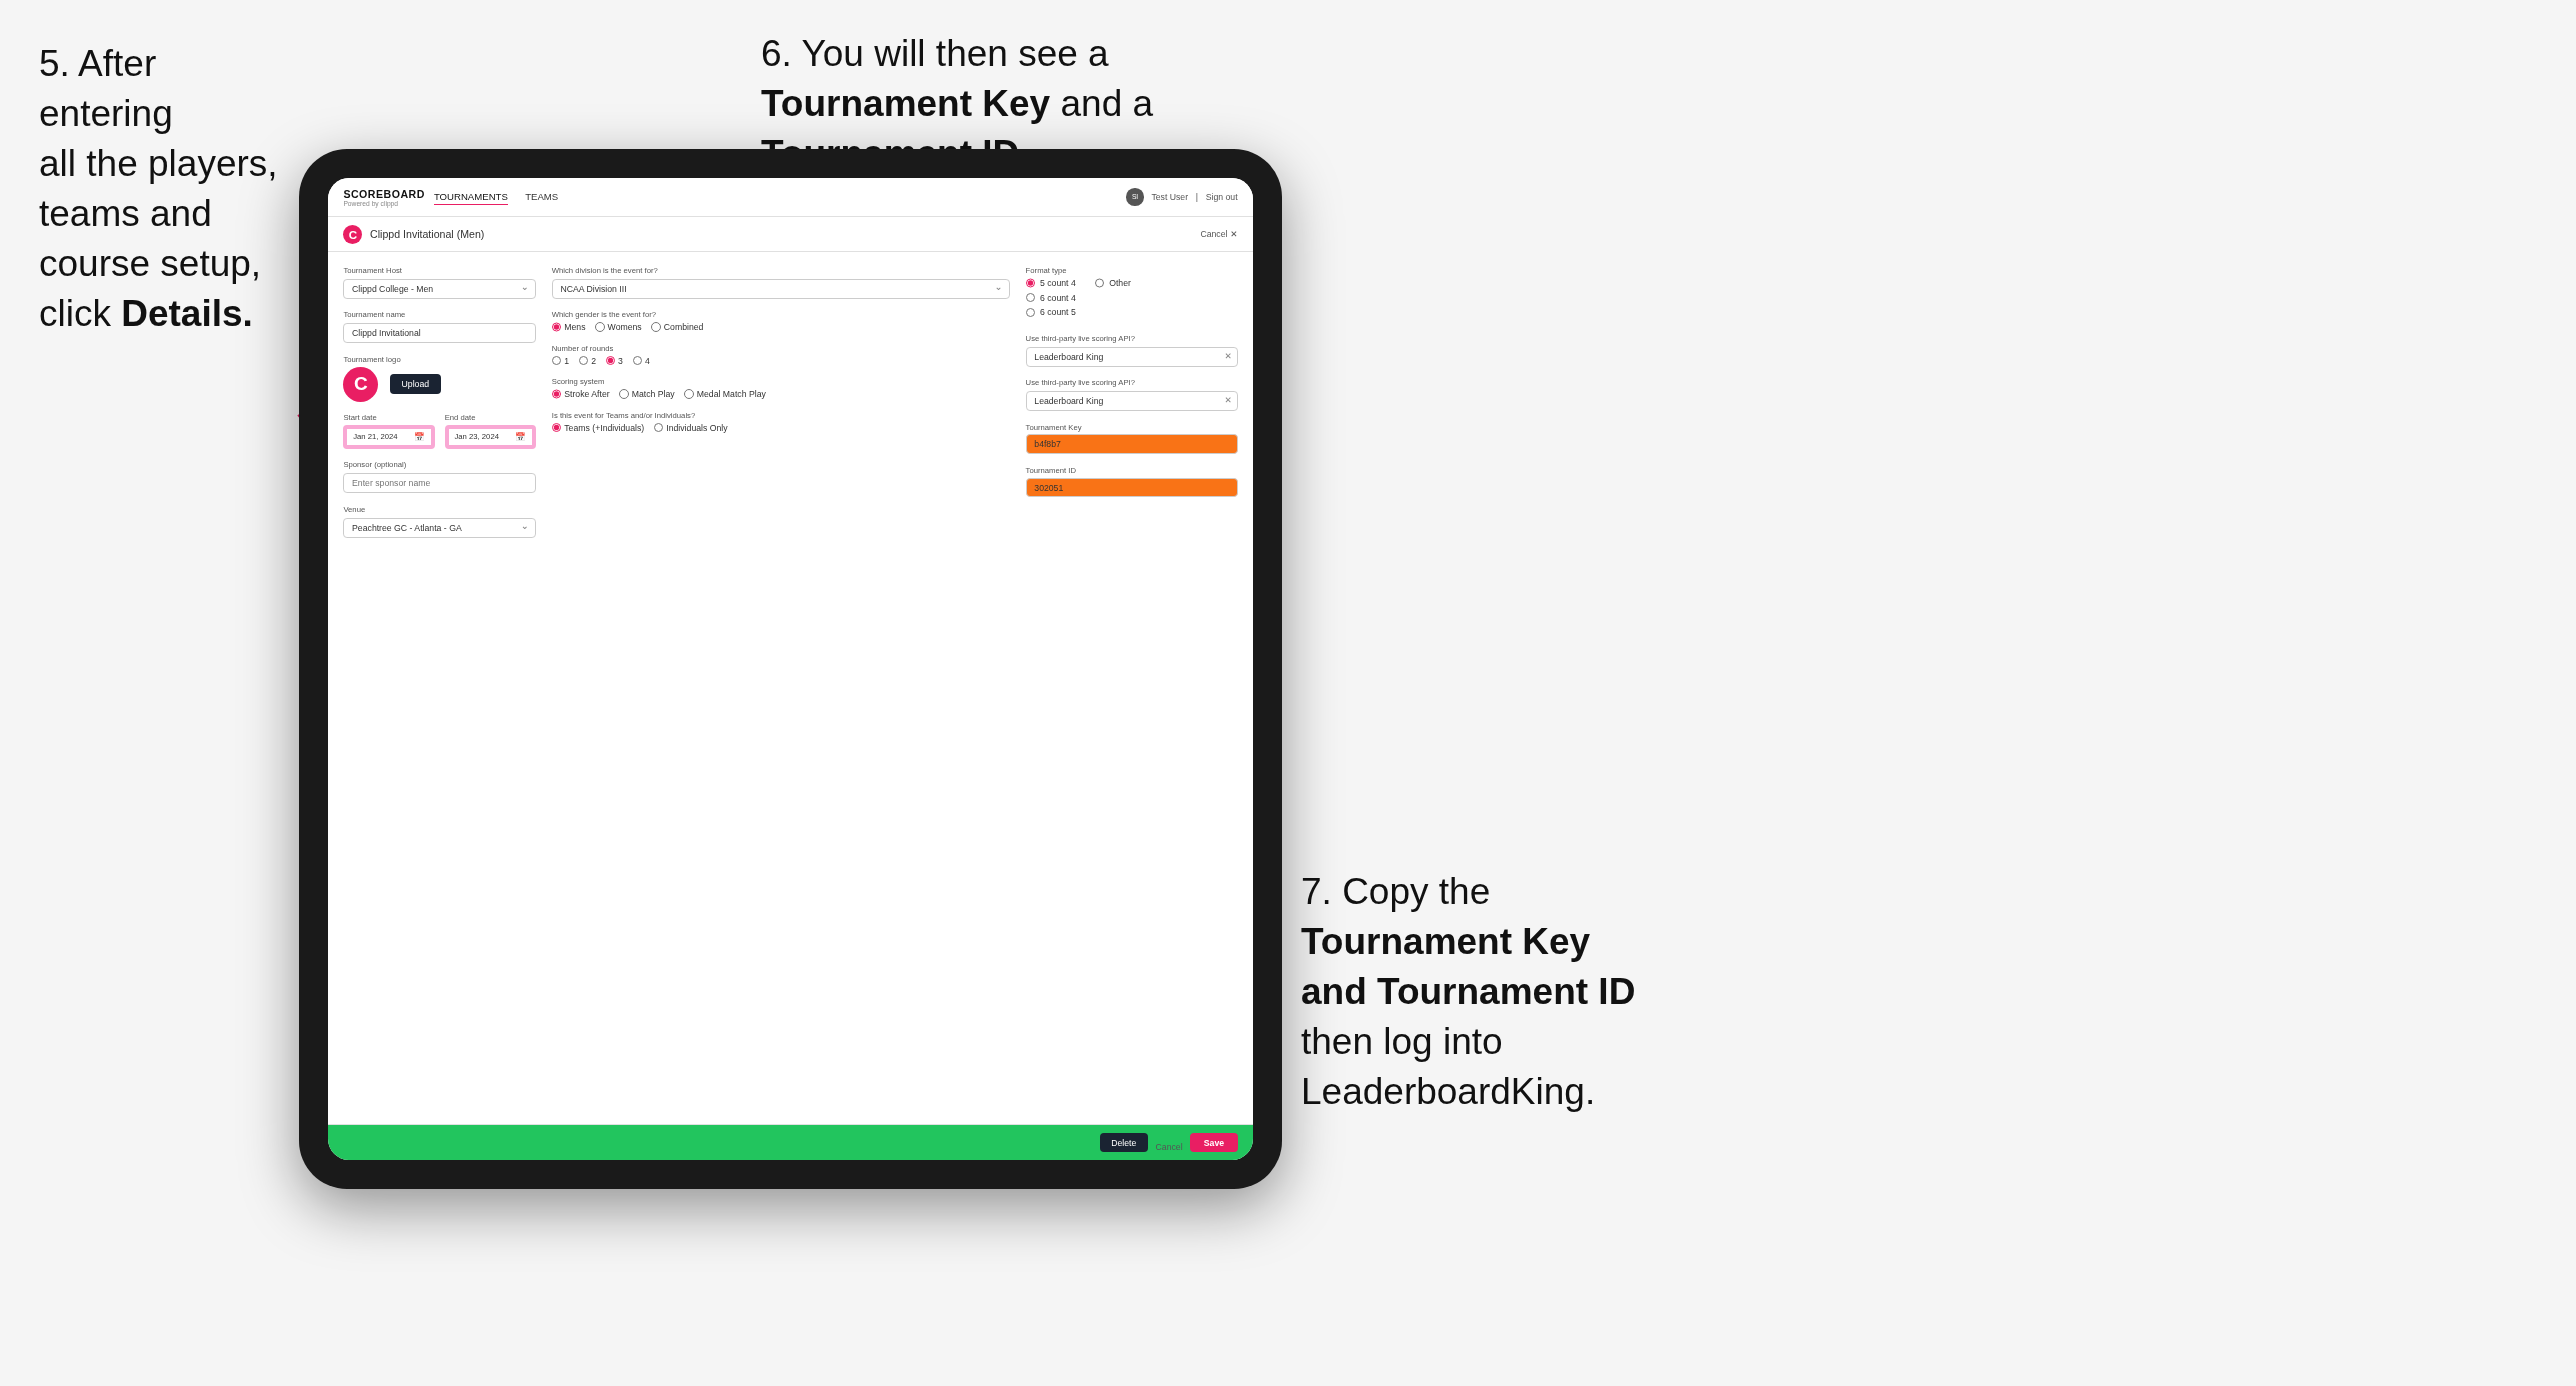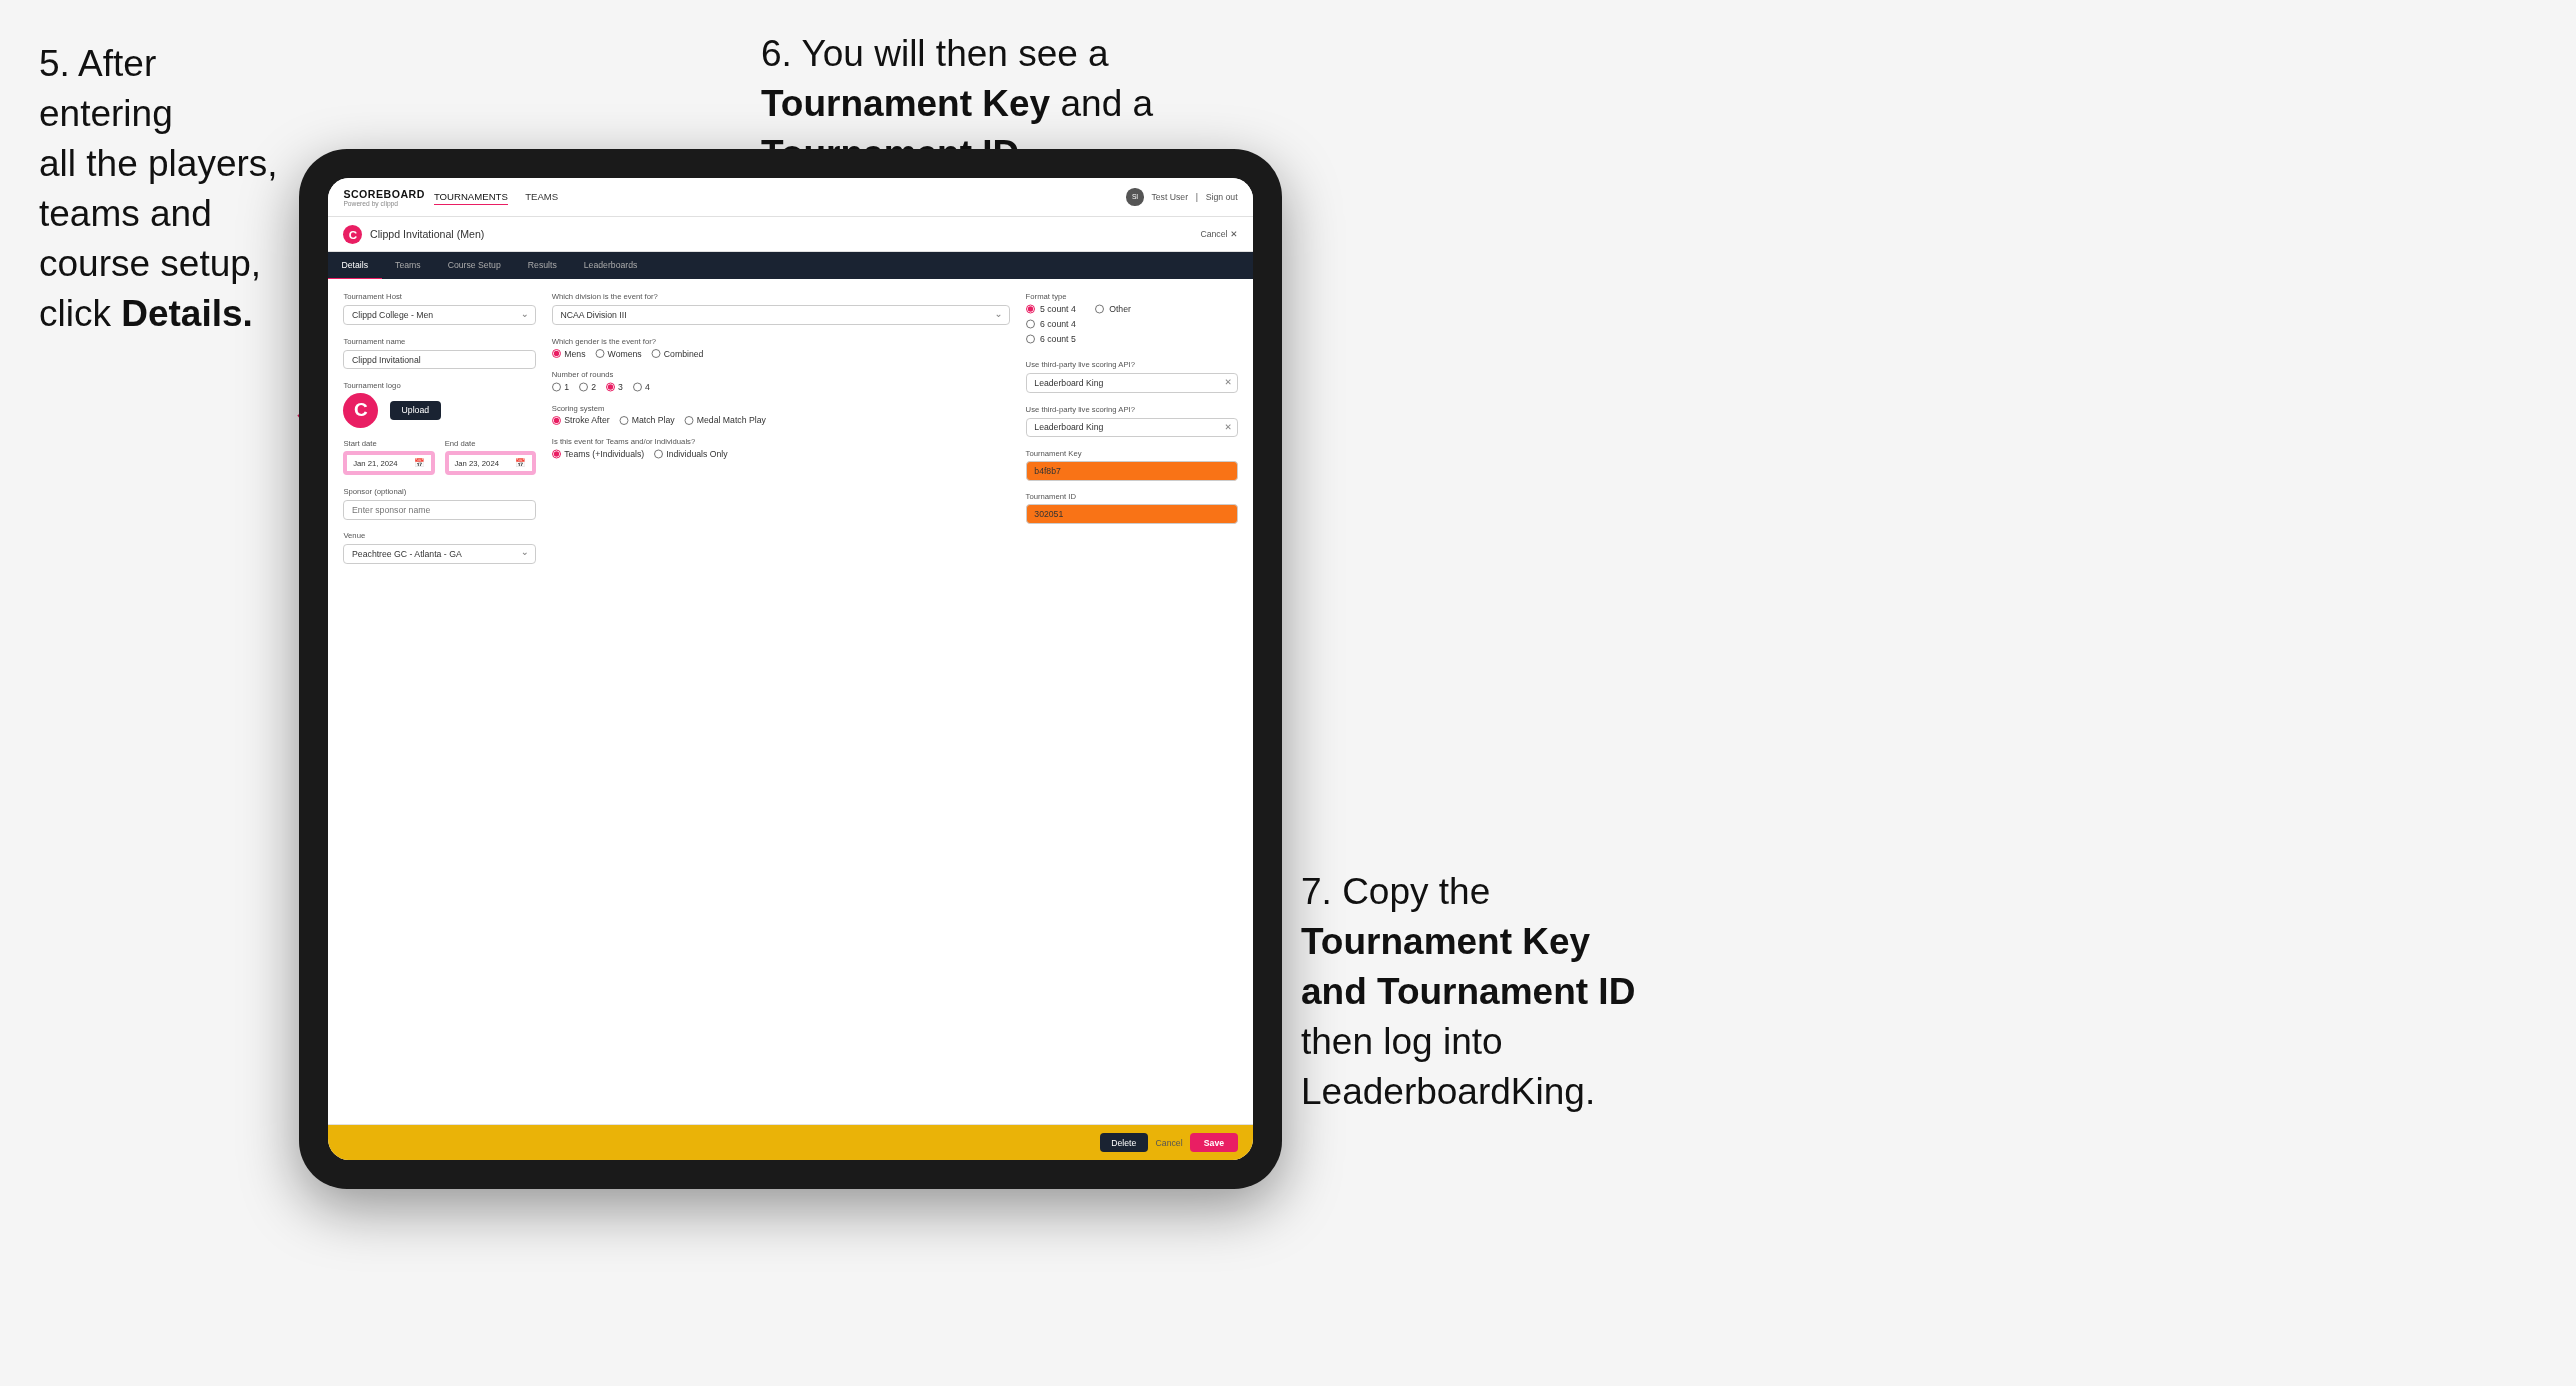--- a/index.html
+++ b/index.html
@@ -336,24 +336,24 @@
       padding: 3.9px 7.7px;
       font-size: 8.7px;
       color: #333;
       background: #f97316;
     }
 
     
     .footer-bar {
       display: flex;
       justify-content: flex-end;
-      align-items: center;
+      align-items: flex-end;
       padding: 7.7px 15.4px;
       border-top: 1px solid #e0e0e0;
-      background: #eab308;
+      background: #22c55e;
       gap: 7.7px;
       flex-shrink: 0;
     }
     .btn-delete {
       background: #1a2332;
       color: #fff;
       border: none;
       border-radius: 3.9px;
       padding: 4.8px 11.6px;
       font-size: 8.7px;
@@ -437,27 +437,20 @@
     <div class="page-header">
       <div class="page-logo-c">C</div>
       <span class="page-title-text">Clippd Invitational (Men)</span>
       <div class="page-header-spacer"></div>
       <div class="cancel-btn">
         <span>Cancel</span>
         <span>✕</span>
       </div>
     </div>
 
-    <div class="tabs-bar">
-      <div class="tab active">Details</div>
-      <div class="tab">Teams</div>
-      <div class="tab">Course Setup</div>
-      <div class="tab">Results</div>
-      <div class="tab">Leaderboards</div>
-    </div>
 
     <div class="main-content">
 
       <div class="col-left">
         <div class="form-group">
           <label class="form-label">Tournament Host</label>
           <div class="select-wrap">
             <select class="form-select">
               <option>Clippd College - Men</option>
             </select>

